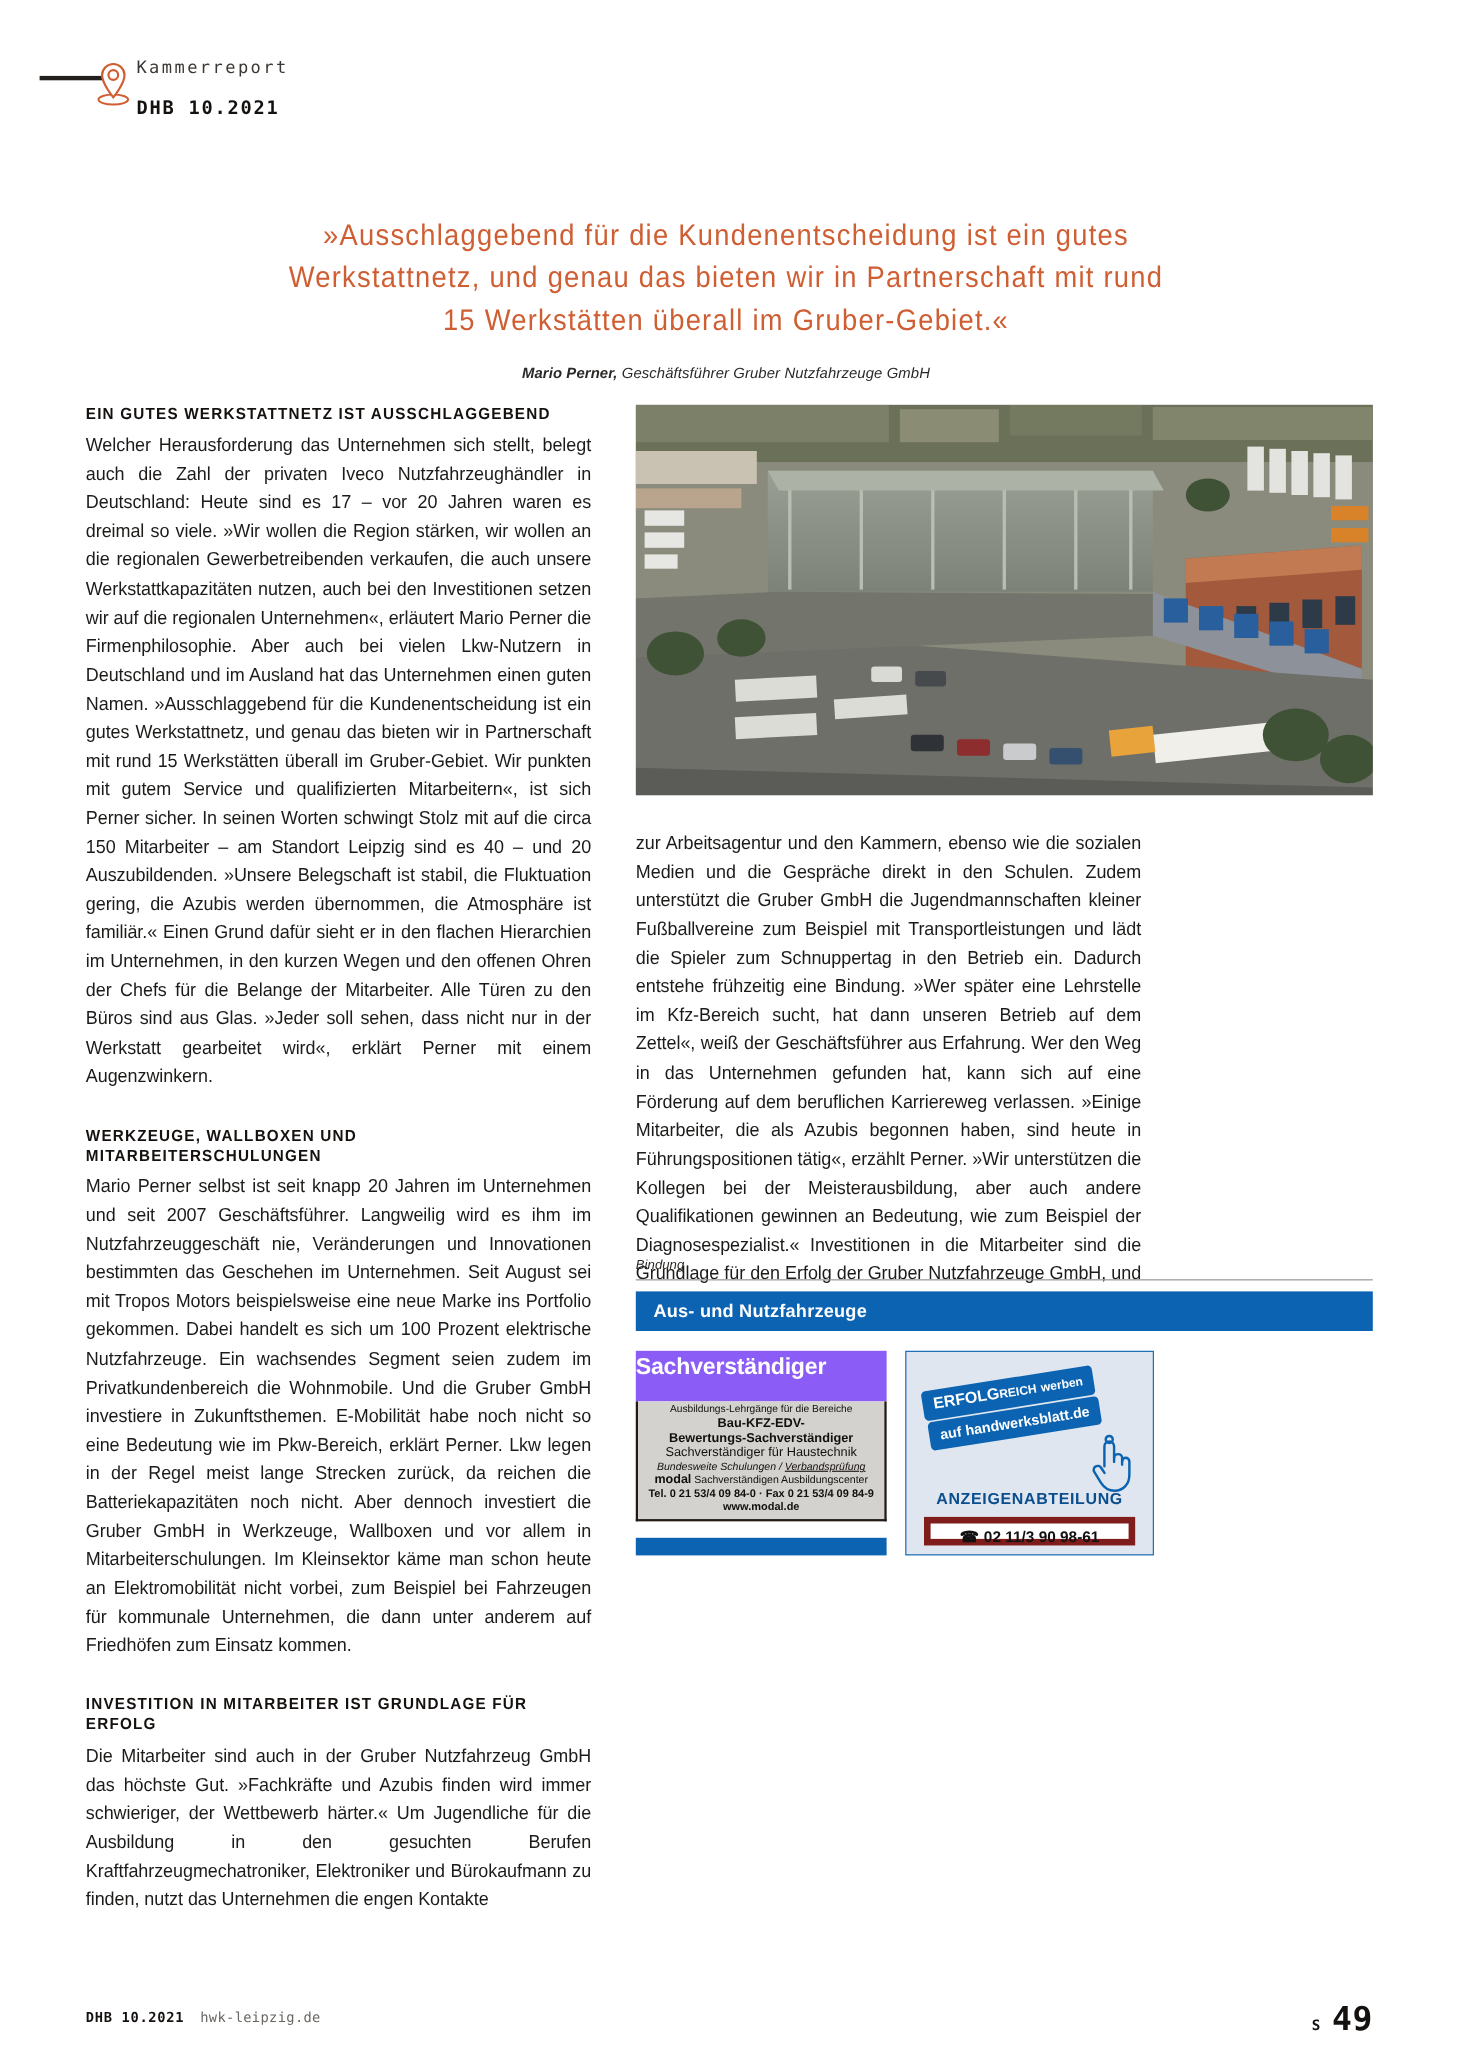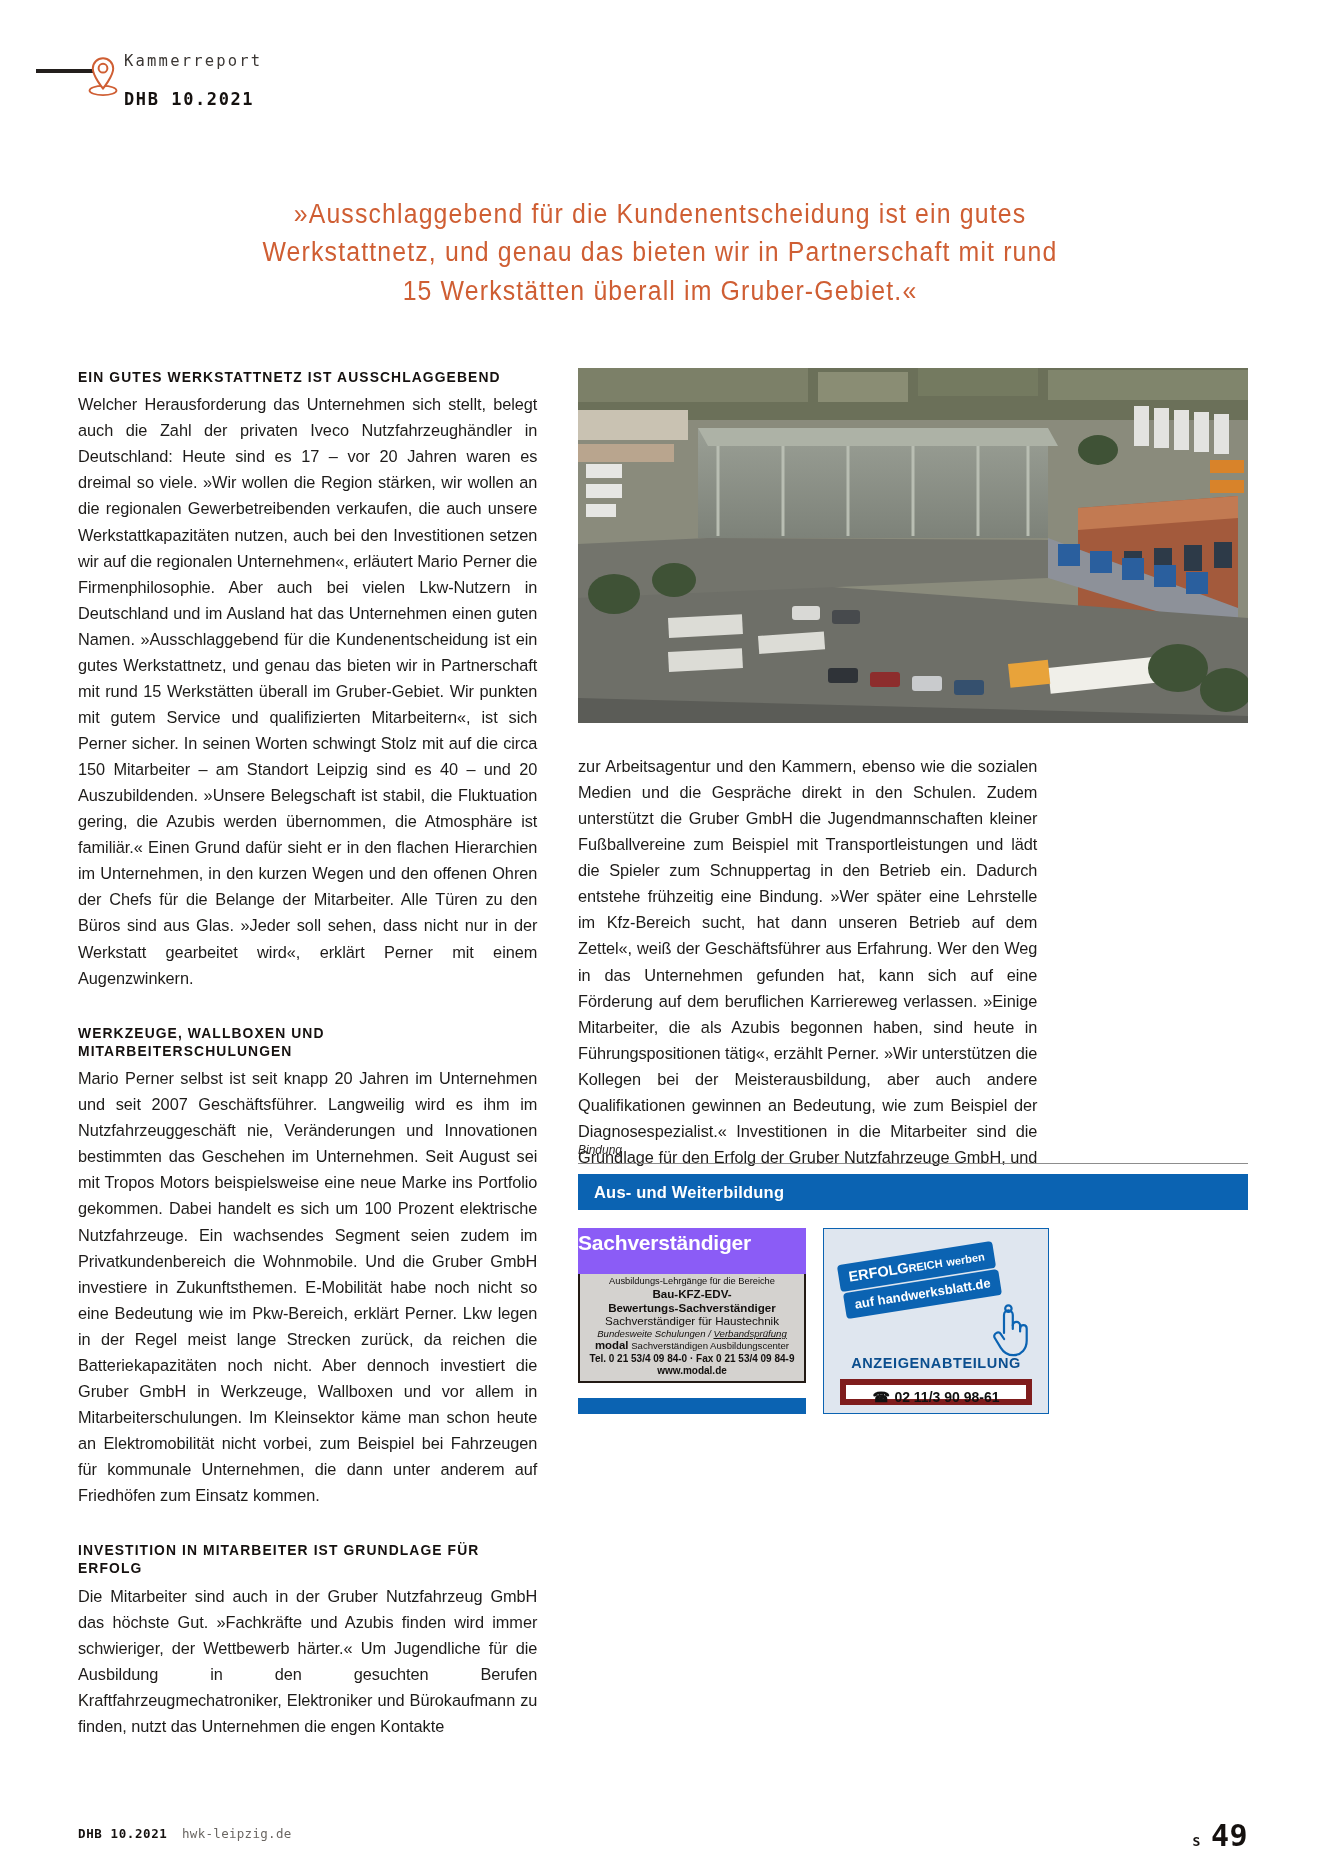--- a/index.html
+++ b/index.html
@@ -359,20 +359,24 @@
     <div class="mast-text">
       <div class="mast-kicker">Kammerreport</div>
       <div class="mast-issue">DHB 10.2021</div>
     </div>
   </div>
 
   <div class="pullquote">
     <div class="pq-line">»Ausschlaggebend für die Kundenentscheidung ist ein gutes</div>
     <div class="pq-line">Werkstattnetz, und genau das bieten wir in Partnerschaft mit rund</div>
     <div class="pq-line">15 Werkstätten überall im Gruber-Gebiet.«</div>
+    <div class="pq-attrib">
+      <b>Mario Perner,</b>
+      <span>Geschäftsführer Gruber Nutzfahrzeuge GmbH</span>
+    </div>
   </div>
 
   <div class="photo">
     <svg width="670" height="355" viewBox="0 0 670 355">
       <defs>
         <linearGradient id="sky" x1="0" y1="0" x2="0" y2="1">
           <stop offset="0" stop-color="#5c6350"></stop>
           <stop offset="1" stop-color="#6f7460"></stop>
         </linearGradient>
         <linearGradient id="roofg" x1="0" y1="0" x2="0" y2="1">
@@ -487,21 +491,21 @@
 
   <div class="col col-right">
     <p class="body">zur Arbeitsagentur und den Kammern, ebenso wie die sozialen Medien und die Gespräche direkt in den Schulen. Zudem unterstützt die Gruber GmbH die Jugendmannschaften kleiner Fußballvereine zum Beispiel mit Transportleistungen und lädt die Spieler zum Schnuppertag in den Betrieb ein. Dadurch entstehe frühzeitig eine Bindung. »Wer später eine Lehrstelle im Kfz-Bereich sucht, hat dann unseren Betrieb auf dem Zettel«, weiß der Geschäftsführer aus Erfahrung. Wer den Weg in das Unternehmen gefunden hat, kann sich auf eine Förderung auf dem beruflichen Karriereweg verlassen. »Einige Mitarbeiter, die als Azubis begonnen haben, sind heute in Führungspositionen tätig«, erzählt Perner. »Wir unterstützen die Kollegen bei der Meisterausbildung, aber auch andere Qualifikationen gewinnen an Bedeutung, wie zum Beispiel der Diagnosespezialist.« Investitionen in die Mitarbeiter sind die Grundlage für den Erfolg der Gruber Nutzfahrzeuge GmbH, und dies sicher auch in den nächsten 30 Jahren.</p>
     <span class="url-tag">grunu.de</span>
   </div>
 
   <div class="anzeige-label">Bindung</div>
   <div class="anzeige-rule"></div>
 
   <div class="ad-banner">
-    <span>Aus- und Weiterbildung</span>
+    <span>Aus- und Nutzfahrzeuge</span>
   </div>
 
   <div class="ad-sv">
     <div class="ad-sv-top">
       <span>Sachverständiger</span>
     </div>
     <div class="ad-sv-body">
       <div class="sv-l1">Ausbildungs-Lehrgänge für die Bereiche</div>
       <div class="sv-l2">Bau-KFZ-EDV-</div>
       <div class="sv-l3">Bewertungs-Sachverständiger</div>

